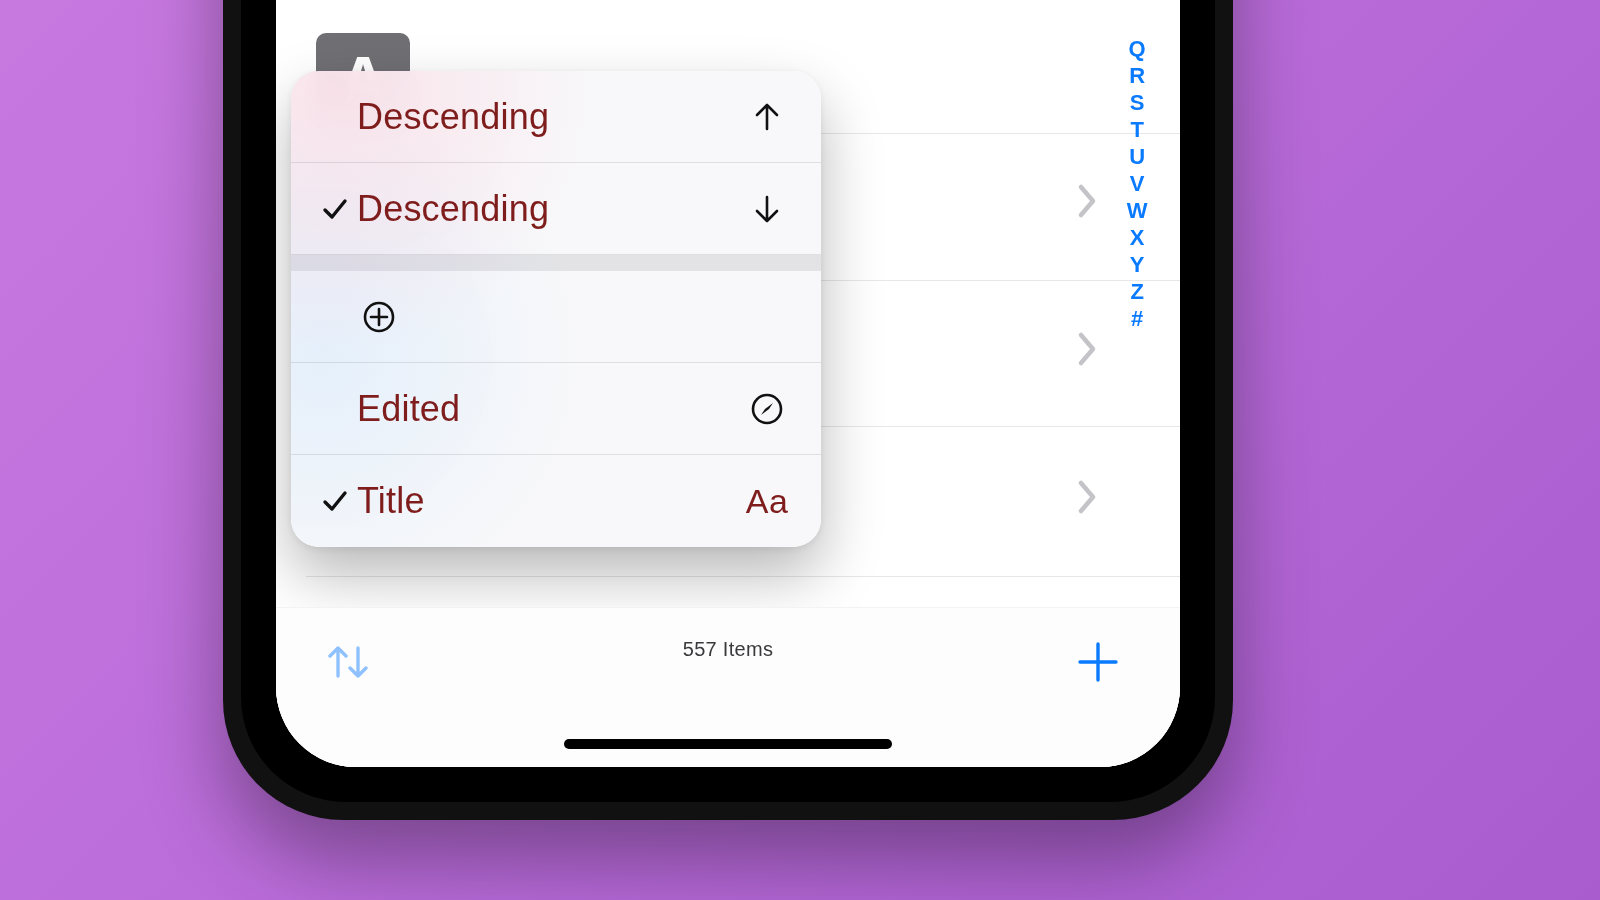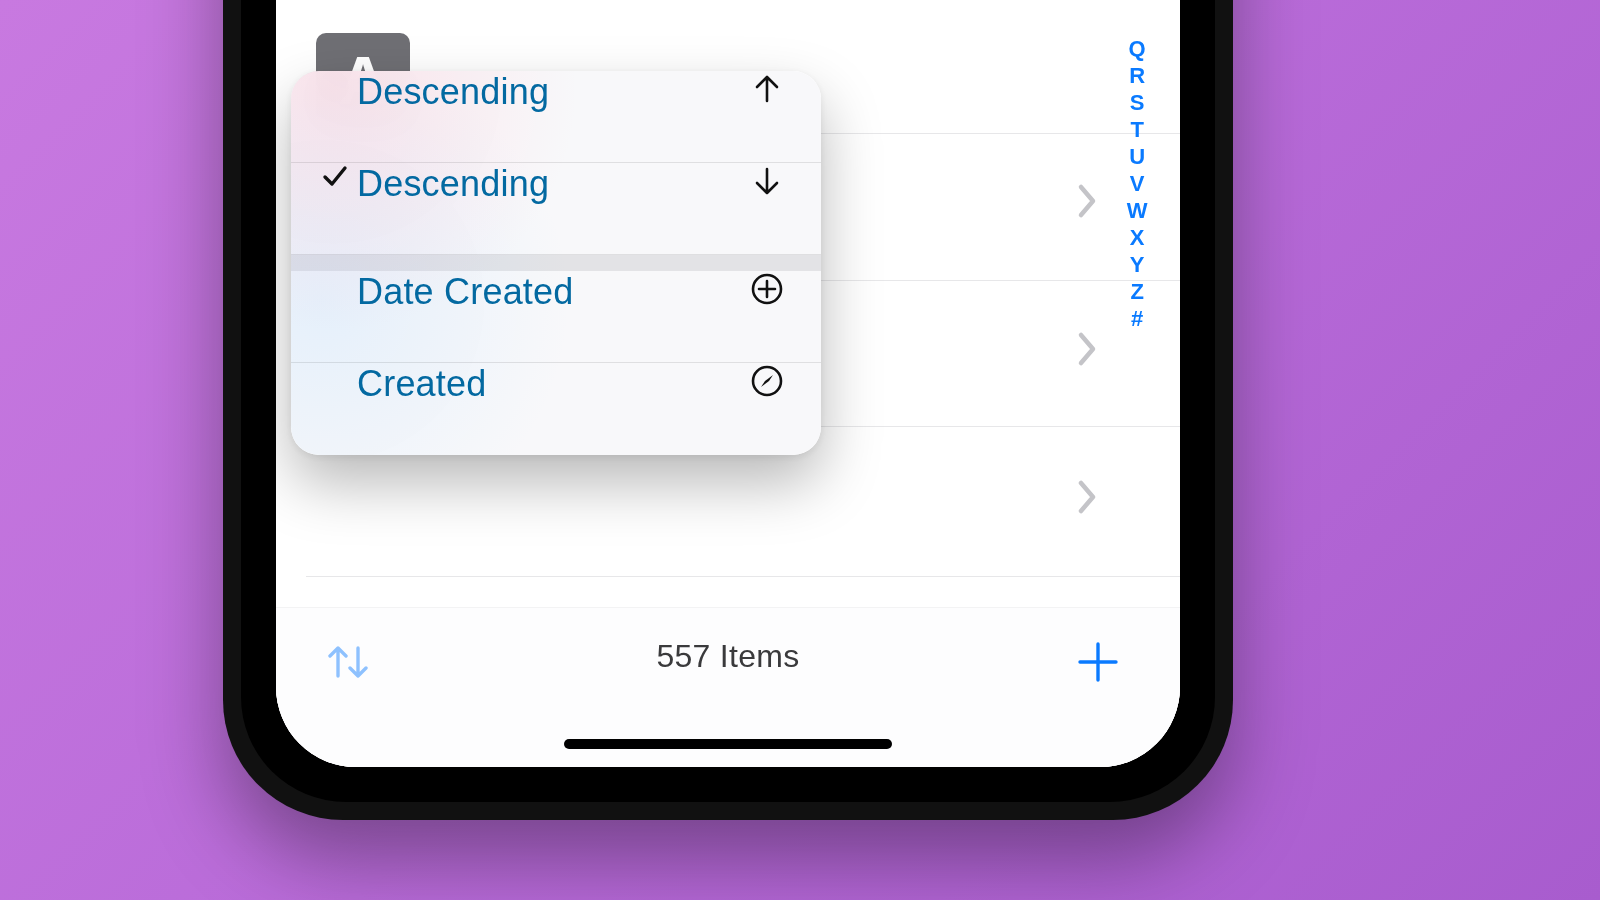--- a/index.html
+++ b/index.html
@@ -111,27 +111,27 @@
     content:"";
     position:absolute;
     inset:0;
     background: radial-gradient(circle at 8% 4%, rgba(255,140,170,0.20), transparent 40%),
                 radial-gradient(circle at 6% 60%, rgba(140,200,255,0.18), transparent 45%);
     pointer-events:none;
   }
   .menu-item {
     position: relative;
     display: flex;
-    align-items: flex-start;
+    align-items: center;
     height: 92px;
     padding: 0 32px 0 22px;
     border-bottom: 1px solid rgba(0,0,0,0.10);
     font-size: 36px;
     letter-spacing: 0.2px;
-    color: #0369a1;
+    color: #7f1d1d;
   }
   .menu-item:last-child { border-bottom: none; }
   .menu-group-sep {
     height: 16px;
     background: #e3e3e6;
   }
   .check {
     width: 44px;
     display: flex;
     justify-content: center;
@@ -158,21 +158,21 @@
     display: flex;
     align-items: flex-start;
     justify-content: space-between;
     padding: 28px 56px 0 46px;
   }
   .toolbar .count {
     position: absolute;
     left: 0; right: 0;
     top: 30px;
     text-align: center;
-    font-size: 32px;
+    font-size: 20px;
     color: #3a3a3c;
     letter-spacing: 0.3px;
     pointer-events: none;
   }
   .tb-btn { color: #0a7aff; }
   .tb-btn svg { width: 52px; height: 52px; stroke: currentColor; stroke-width: 3.4; fill: none; stroke-linecap: round; stroke-linejoin: round; }
   .tb-sort { opacity: 0.45; }
   .home-indicator {
     position: absolute;
     bottom: 18px;
@@ -256,36 +256,46 @@
                 <svg viewBox="0 0 36 36">
                     <path d="M18 6 V30 M8 20 L18 30 L28 20"></path>
                   </svg>
               </span>
             </div>
 
             <div class="menu-group-sep"></div>
 
             <div class="menu-item">
               <span class="check"></span>
-              <span class="mi-label">Date Created</span>
               <span class="mi-icon">
                 <svg viewBox="0 0 36 36">
                     <circle cx="18" cy="18" r="14"></circle>
                     <path d="M18 10 V26 M10 18 H26"></path>
                   </svg>
               </span>
             </div>
             <div class="menu-item">
               <span class="check"></span>
-              <span class="mi-label">Created</span>
+              <span class="mi-label">Edited</span>
               <span class="mi-icon">
                 <svg viewBox="0 0 36 36">
                     <circle cx="18" cy="18" r="14"></circle>
                     <path d="M24 12 L16 18 L12 24 L20 18 Z" fill="#111" stroke="none"></path>
                   </svg>
+              </span>
+            </div>
+            <div class="menu-item">
+              <span class="check">
+                <svg viewBox="0 0 26 26">
+                    <path d="M3 14 L10 21 L23 5" fill="none" stroke="#111" stroke-width="3.4" stroke-linecap="round" stroke-linejoin="round"></path>
+                  </svg>
+              </span>
+              <span class="mi-label">Title</span>
+              <span class="mi-icon">
+                <span class="txt">Aa</span>
               </span>
             </div>
           </div>
 
           <div class="toolbar">
             <div class="tb-btn tb-sort">
               <svg viewBox="0 0 52 52">
                   <path d="M16 40 V12 M8 20 L16 12 L24 20"></path>
                   <path d="M36 12 V40 M28 32 L36 40 L44 32"></path>
                 </svg>

